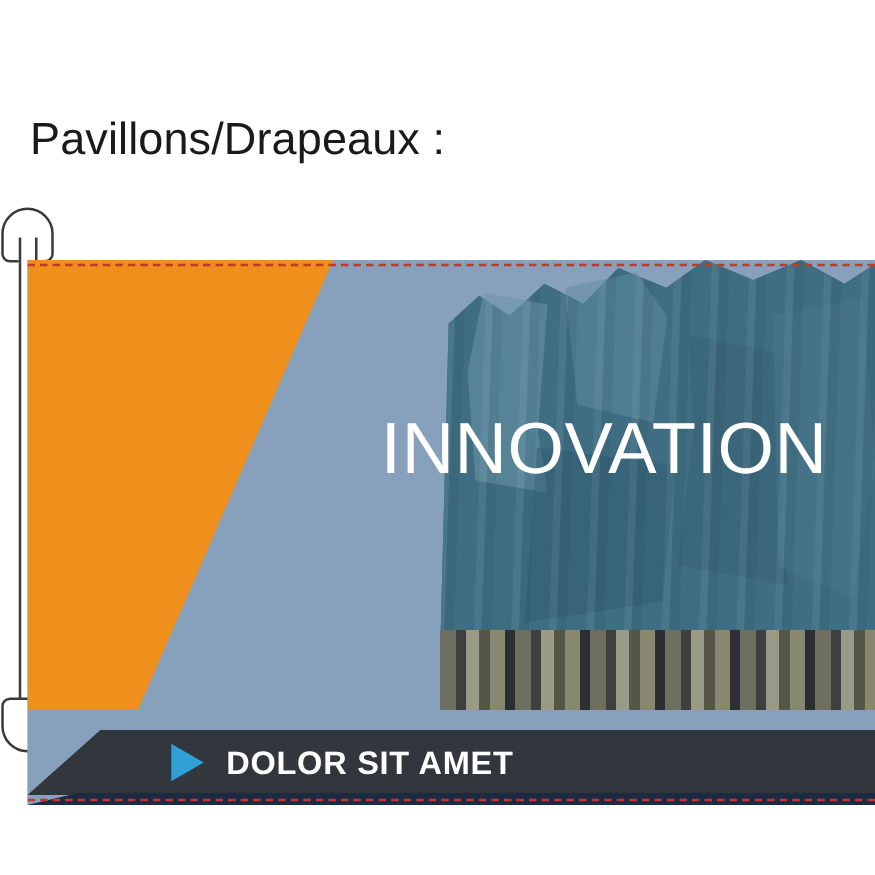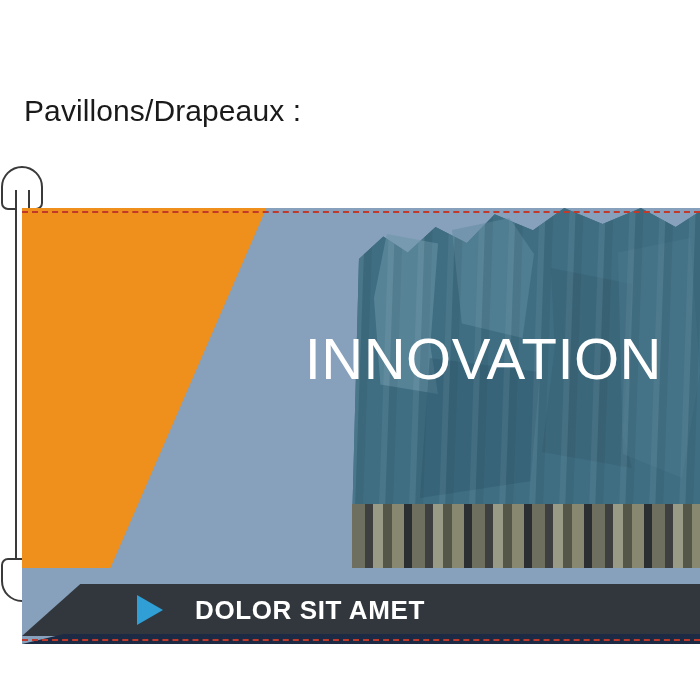--- a/index.html
+++ b/index.html
@@ -13,21 +13,21 @@
     position: relative;
     overflow: hidden;
     font-family: "Liberation Sans", sans-serif;
   }
 
   
   #page-heading {
     position: absolute;
     left: 24px;
     top: 92px;
-    font-size: 30px;
+    font-size: 36px;
     line-height: 38px;
     color: #1a1a1a;
     font-weight: 400;
     letter-spacing: 0.1px;
     white-space: nowrap;
   }
 
   
   #flag-assembly {
     position: absolute;
@@ -222,21 +222,21 @@
   }
 
   
   .banner-content {
     position: absolute;
     left: 115px;
     bottom: 14px;
     height: 40px;
     display: flex;
     align-items: center;
-    gap: 32px;
+    gap: 18px;
   }
   .play-triangle {
     width: 0;
     height: 0;
     border-top: 15px solid transparent;
     border-bottom: 15px solid transparent;
     border-left: 26px solid #2f9fd6;
   }
   .banner-text {
     color: #ffffff;

